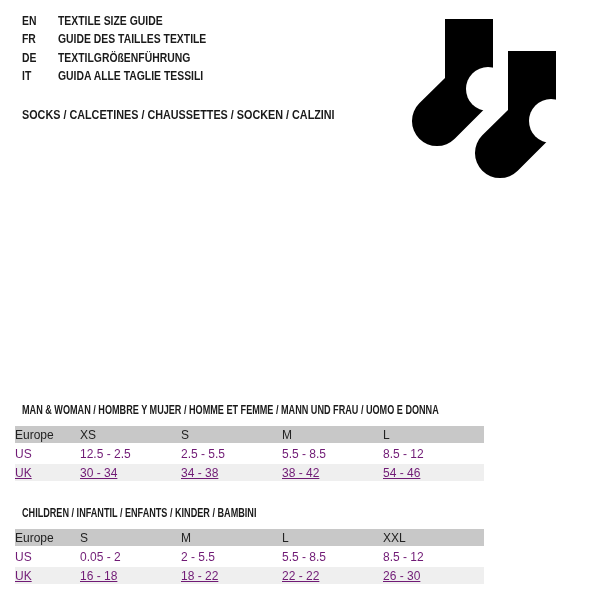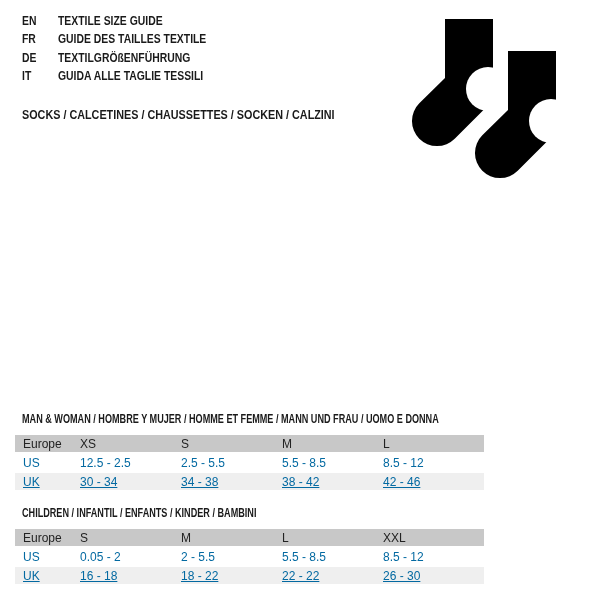--- a/index.html
+++ b/index.html
@@ -15,28 +15,28 @@
   .lang-block { position:absolute; left:22px; top:11px; }
   .lang-row { display:flex; height:18.5px; align-items:center; font-weight:bold; font-size:13px; }
   .lang-code { width:36px; flex:0 0 36px; }
   .category-line { position:absolute; left:22px; top:107px; font-weight:bold; font-size:13.5px; }
 
   
   .socks-icon-wrap { position:absolute; left:400px; top:0; width:200px; height:190px; }
 
   
   .size-table { position:absolute; left:15px; width:469px; }
-  .size-table.adult { top:412px; }
+  .size-table.adult { top:403px; }
   .size-table.children { top:506px; }
   .table-title { margin:0 0 9px 7px; font-weight:bold; font-size:13px; line-height:14px; height:14px; }
-  .srow { display:flex; align-items:center; height:17px; margin-bottom:2px; font-size:12px; color:#0369a1; }
+  .srow { display:flex; align-items:center; height:17px; margin-bottom:2px; font-size:12px; color:#701a75; }
   .srow.head { background:#c8c8c8; color:#222222; }
   .srow.r-white { background:#ffffff; }
   .srow.r-gray { background:#efefef;text-decoration:underline; }
-  .c0 { flex:0 0 65px; width:65px; padding-left:8px; box-sizing:border-box; text-align:left; }
+  .c0 { flex:0 0 65px; width:65px; box-sizing:border-box; text-align:left; }
   .c  { flex:1 1 0; text-align:left; }
 </style>
 </head>
 <body>
 
 <div class="lang-block">
   <div class="lang-row">
     <span class="lang-code"><span class="condense-md">EN</span></span>
     <span class="condense-md">TEXTILE SIZE GUIDE</span>
   </div>
@@ -87,21 +87,21 @@
     <div class="c">12.5 - 2.5</div>
     <div class="c">2.5 - 5.5</div>
     <div class="c">5.5 - 8.5</div>
     <div class="c">8.5 - 12</div>
   </div>
   <div class="srow r-gray">
     <div class="c0">UK</div>
     <div class="c">30 - 34</div>
     <div class="c">34 - 38</div>
     <div class="c">38 - 42</div>
-    <div class="c">42 - 46</div>
+    <div class="c">54 - 46</div>
   </div>
 </section>
 
 <section class="size-table children">
   <div class="table-title">
     <span class="condense-lg">CHILDREN / INFANTIL / ENFANTS / KINDER / BAMBINI</span>
   </div>
   <div class="srow head">
     <div class="c0">Europe</div>
     <div class="c">S</div>

